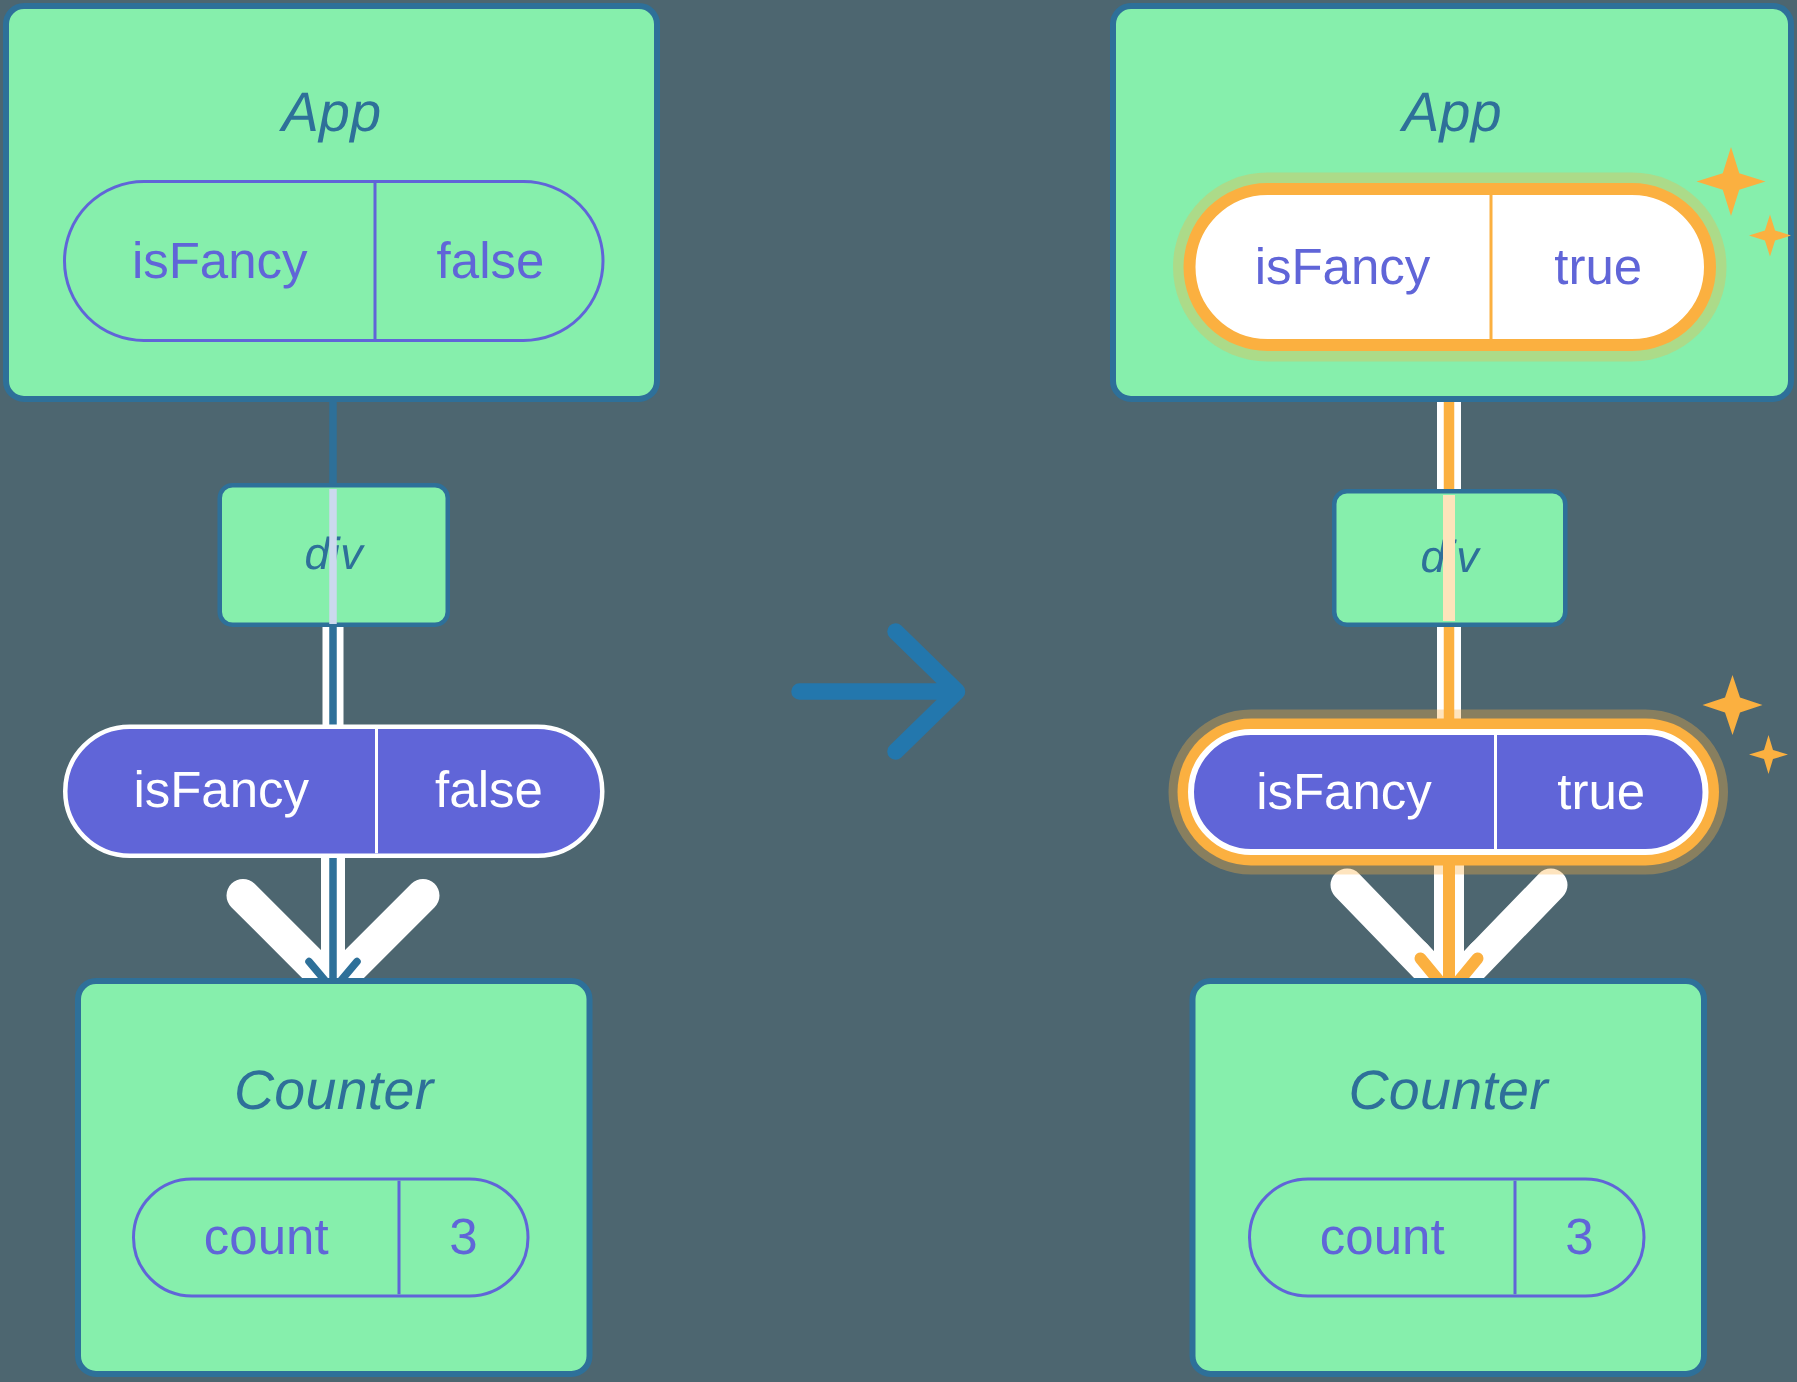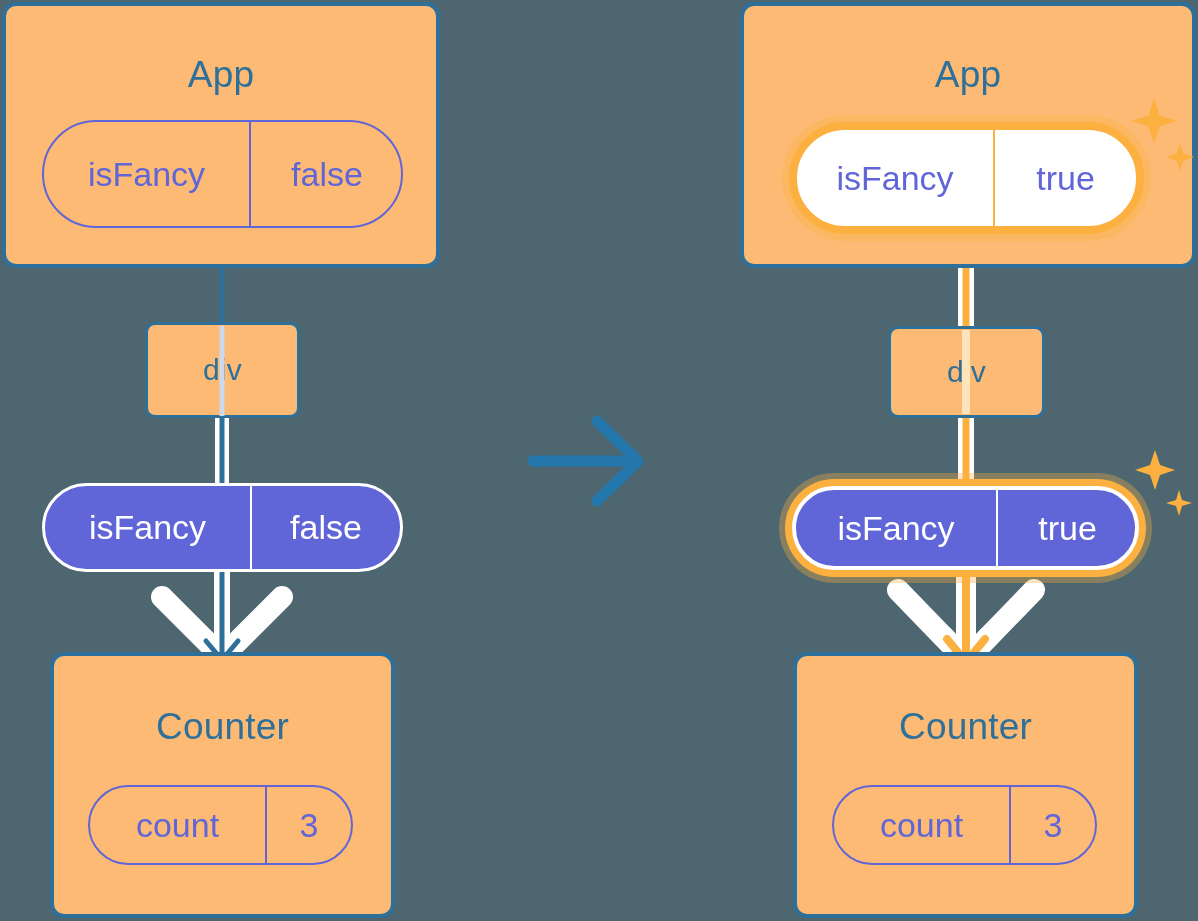--- a/index.html
+++ b/index.html
@@ -8,24 +8,25 @@
     background: #4d6670;
     font-family: "Liberation Sans", sans-serif;
     overflow: hidden;
   }
   #stage { position: relative; width: 1198px; height: 921px; }
   svg.layer { position: absolute; inset: 0; width: 1198px; height: 921px; }
 
   
   .box {
     position: absolute;
-    background: #fdba74;
+    background: #86efac;
     border: 4px solid #2e7099;
     border-radius: 14px;
     z-index: 3;
+    font-style: italic;
   }
   .box.small { border-width: 3px; border-radius: 10px; }
 
   .box-title {
     position: absolute;
     left: 0; right: 0;
     text-align: center;
     color: #2e7099;
     font-size: 37px;
     letter-spacing: .2px;

